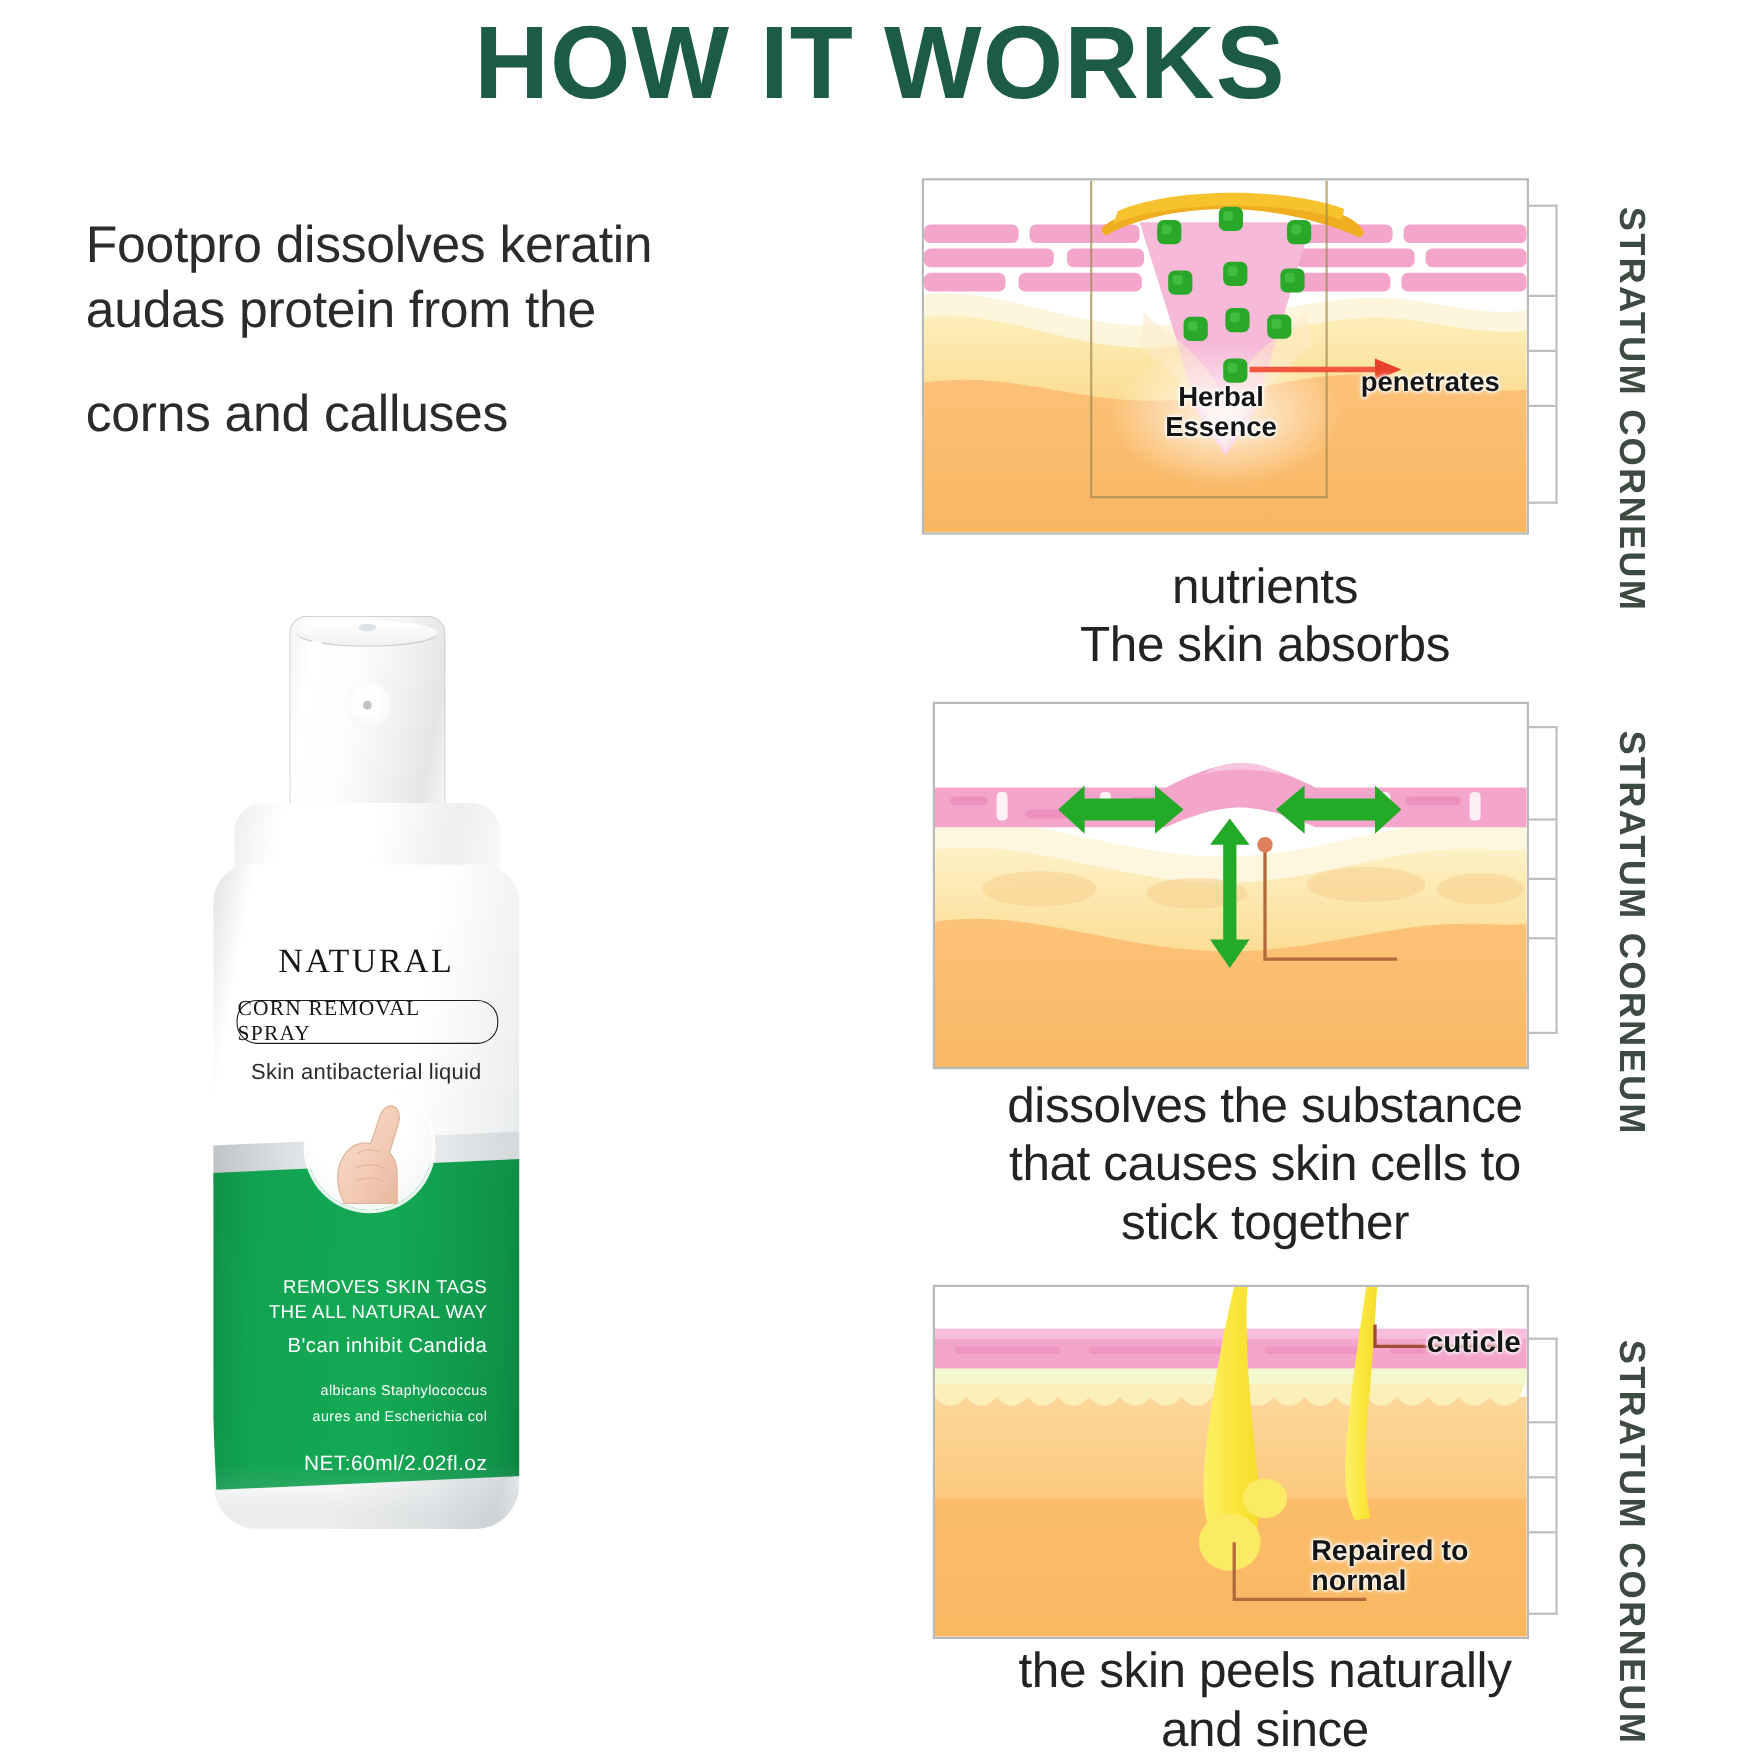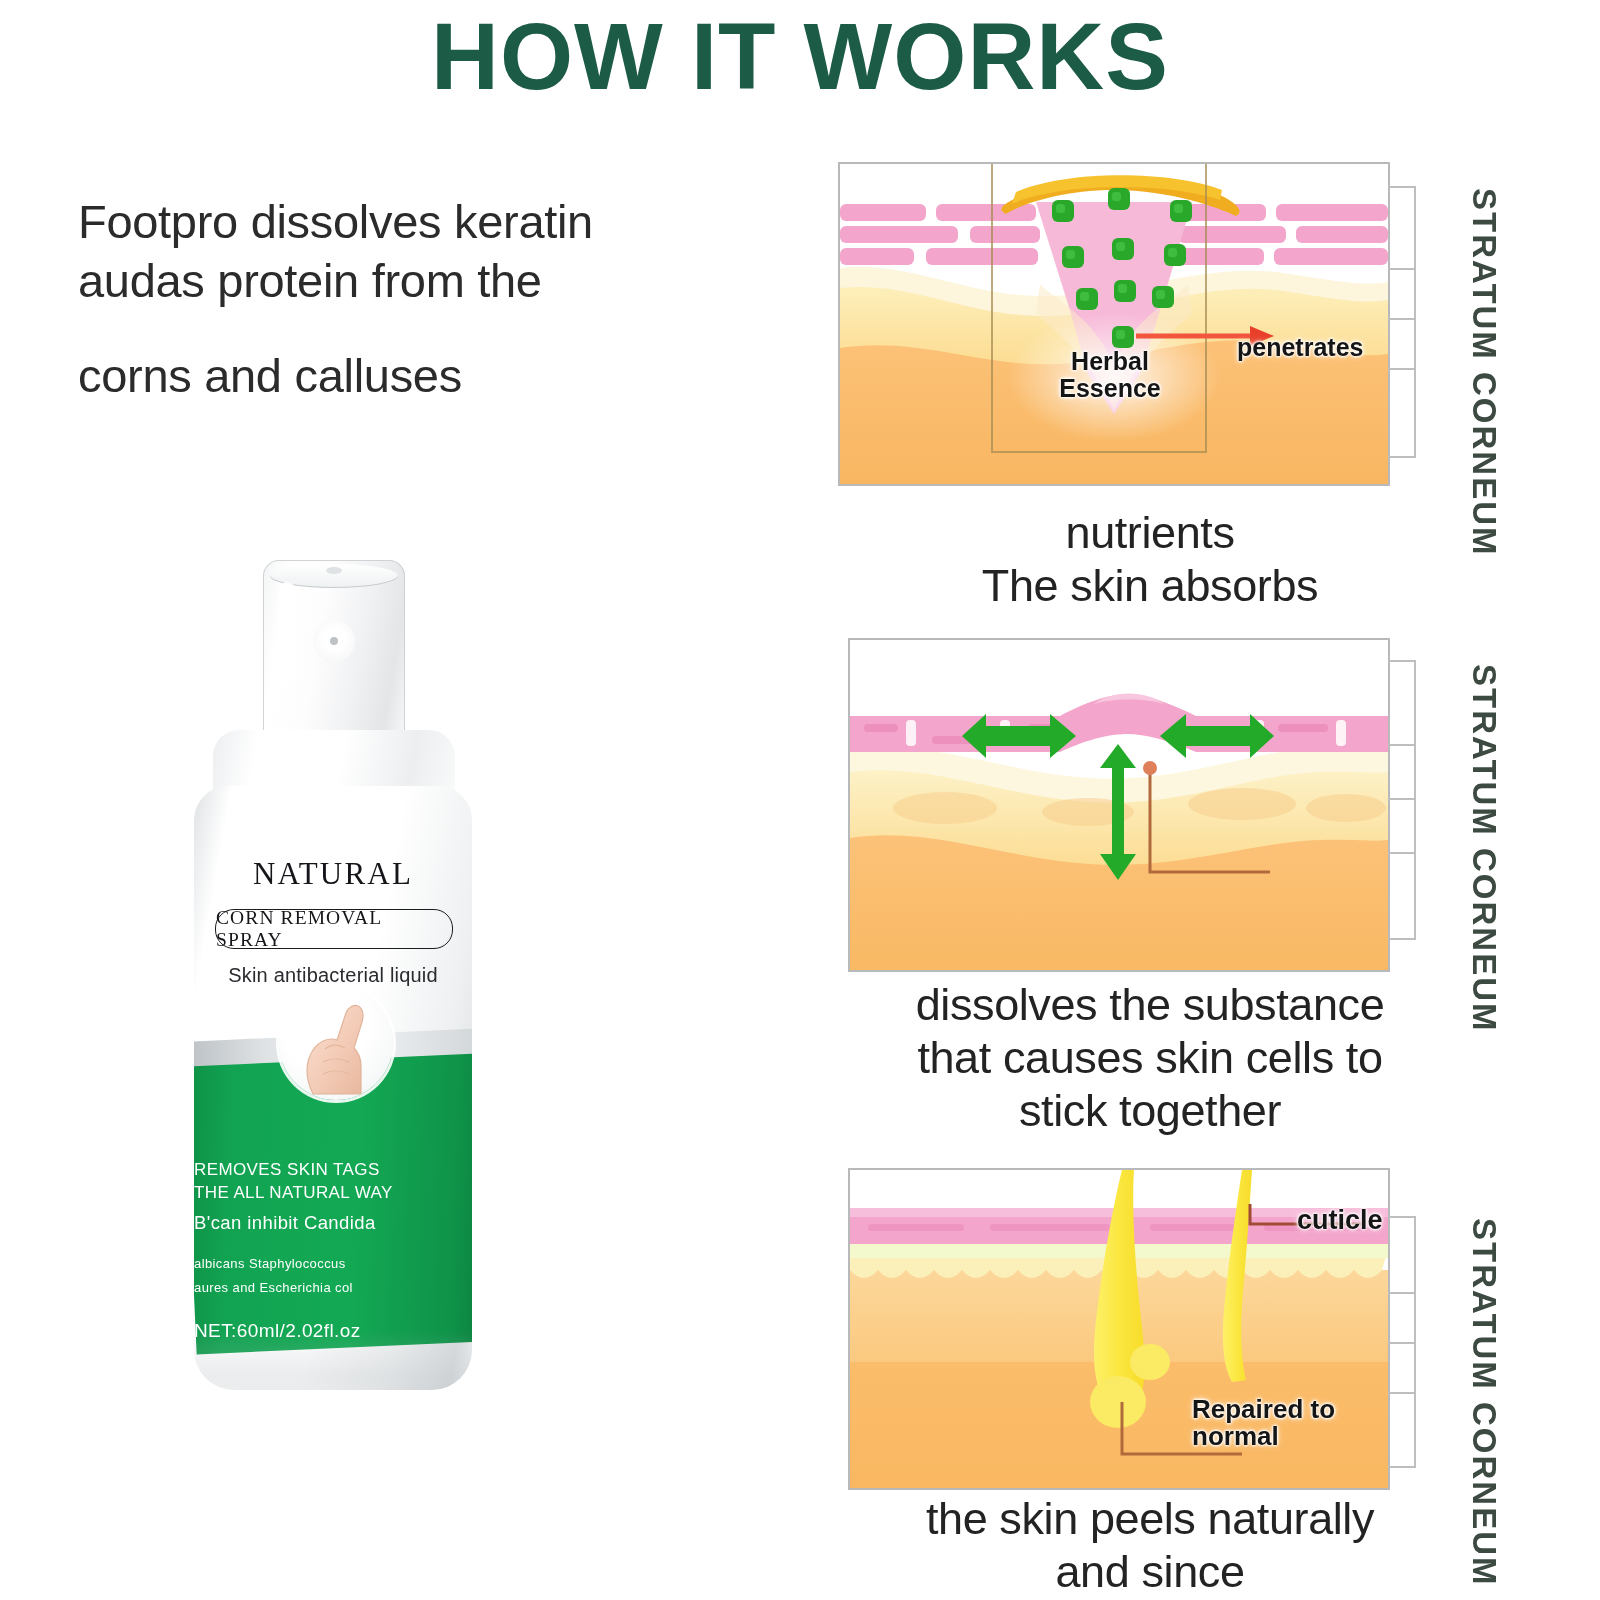--- a/index.html
+++ b/index.html
@@ -213,21 +213,21 @@
     top: 274px;
     width: 290px;
     height: 288px;
     background: linear-gradient(95deg,#0d8e44 0%, #12a352 16%, #13a954 55%, #0f9349 88%, #0b7e3d 100%);
     transform: rotate(-2.6deg);
   }
   .green-text {
     position: absolute;
     left: 0;
     width: 249px;
-    text-align: left;
+    text-align: right;
     color: #ffffff;
     font-size: 17px;
     line-height: 23px;
     letter-spacing: .4px;
   }
   .gt1 { top: 372px; }
   .gt2 { top: 425px; font-size: 18.5px; }
   .gt3 { top: 466px; font-size: 13px; line-height: 24px; }
   .gt4 { top: 533px; font-size: 19px; }
 

